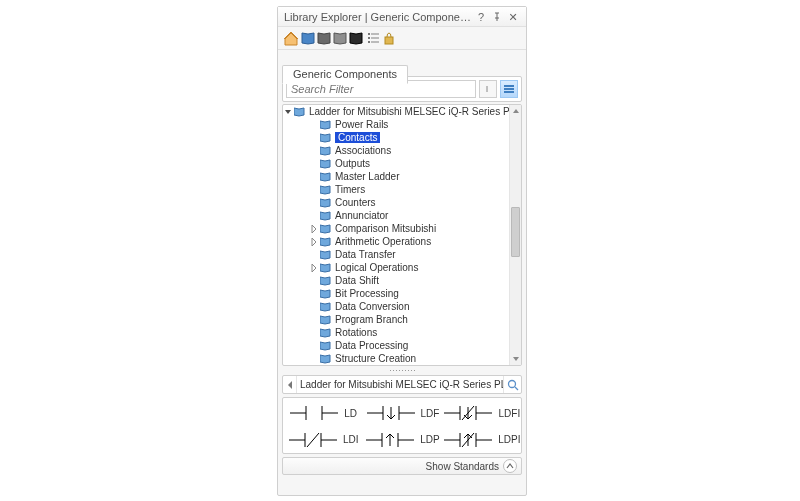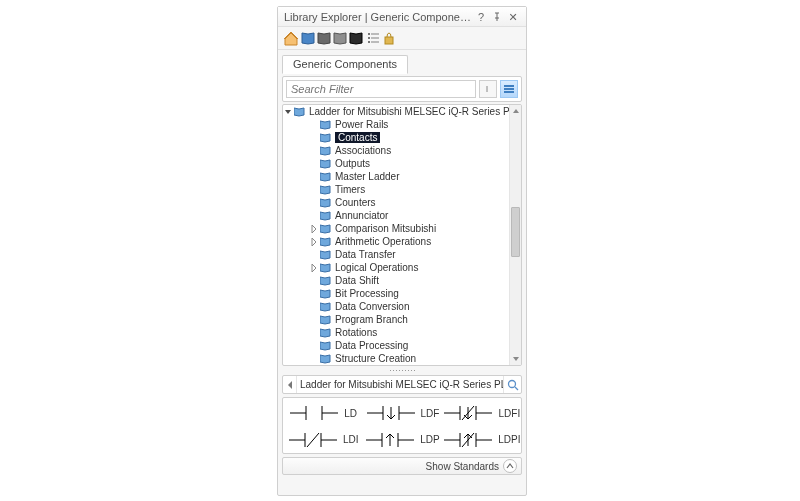--- a/index.html
+++ b/index.html
@@ -53,21 +53,21 @@
   }
   .tab {
     background: #fff;
     border: 1px solid #cfcfcf;
     border-bottom: 1px solid #fff;
     padding: 2px 10px 3px 10px;
     font-size: 11px;
     color: #444;
     border-radius: 2px 2px 0 0;
     position: relative;
-    top: 1px;
+    top: 11px;
   }
   .content-frame {
     border: 1px solid #cfcfcf;
     background: #fff;
     margin: 3px 4px;
     border-radius: 2px;
     padding: 4px;
   }
   .searchrow { display:flex; gap:3px; }
   .searchbox {
@@ -121,21 +121,21 @@
     width: 10px; height:10px; display:inline-flex;align-items:center;justify-content:center;
     margin-right: 1px;
   }
   .twisty svg { display:block }
   .nodeicon {
     width: 12px; height:12px; margin-right: 3px; display:inline-flex;align-items:center;justify-content:center;
   }
   .nodeicon svg { display:block }
   .node-label { }
   .node-label.selected {
-    background: #0f172a;
+    background: #1d4ed8;
     color: #fff;
     padding: 0 3px;
   }
   .vscroll {
     position:absolute; right:0; top:0; bottom:0; width:12px;
     background:#f1f1f1; border-left:1px solid #e5e5e5;
     display:flex; flex-direction:column;
   }
   .vscroll .arr {
     height:12px; display:flex;align-items:center;justify-content:center;

